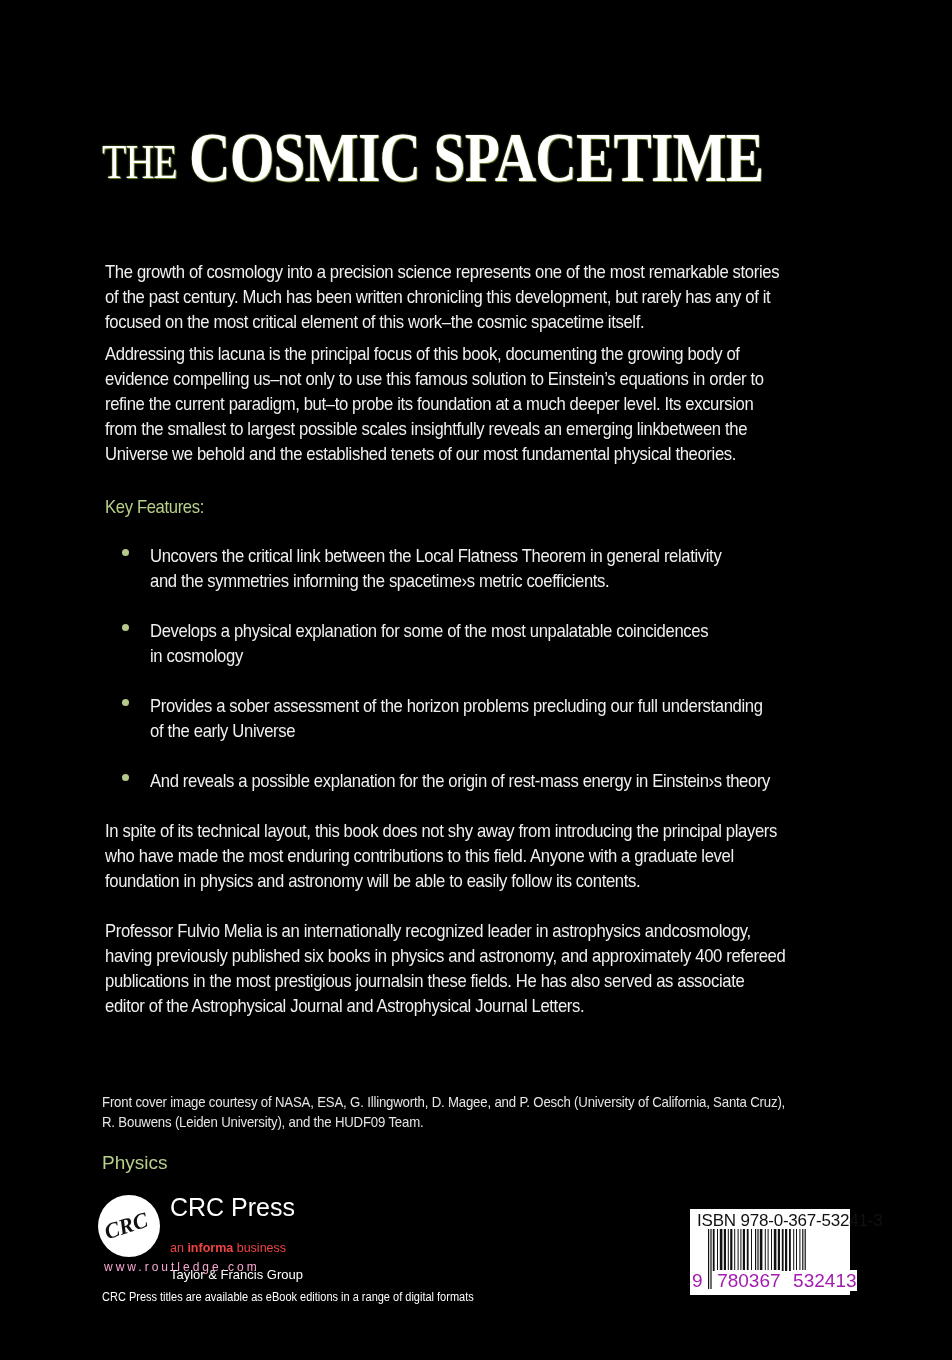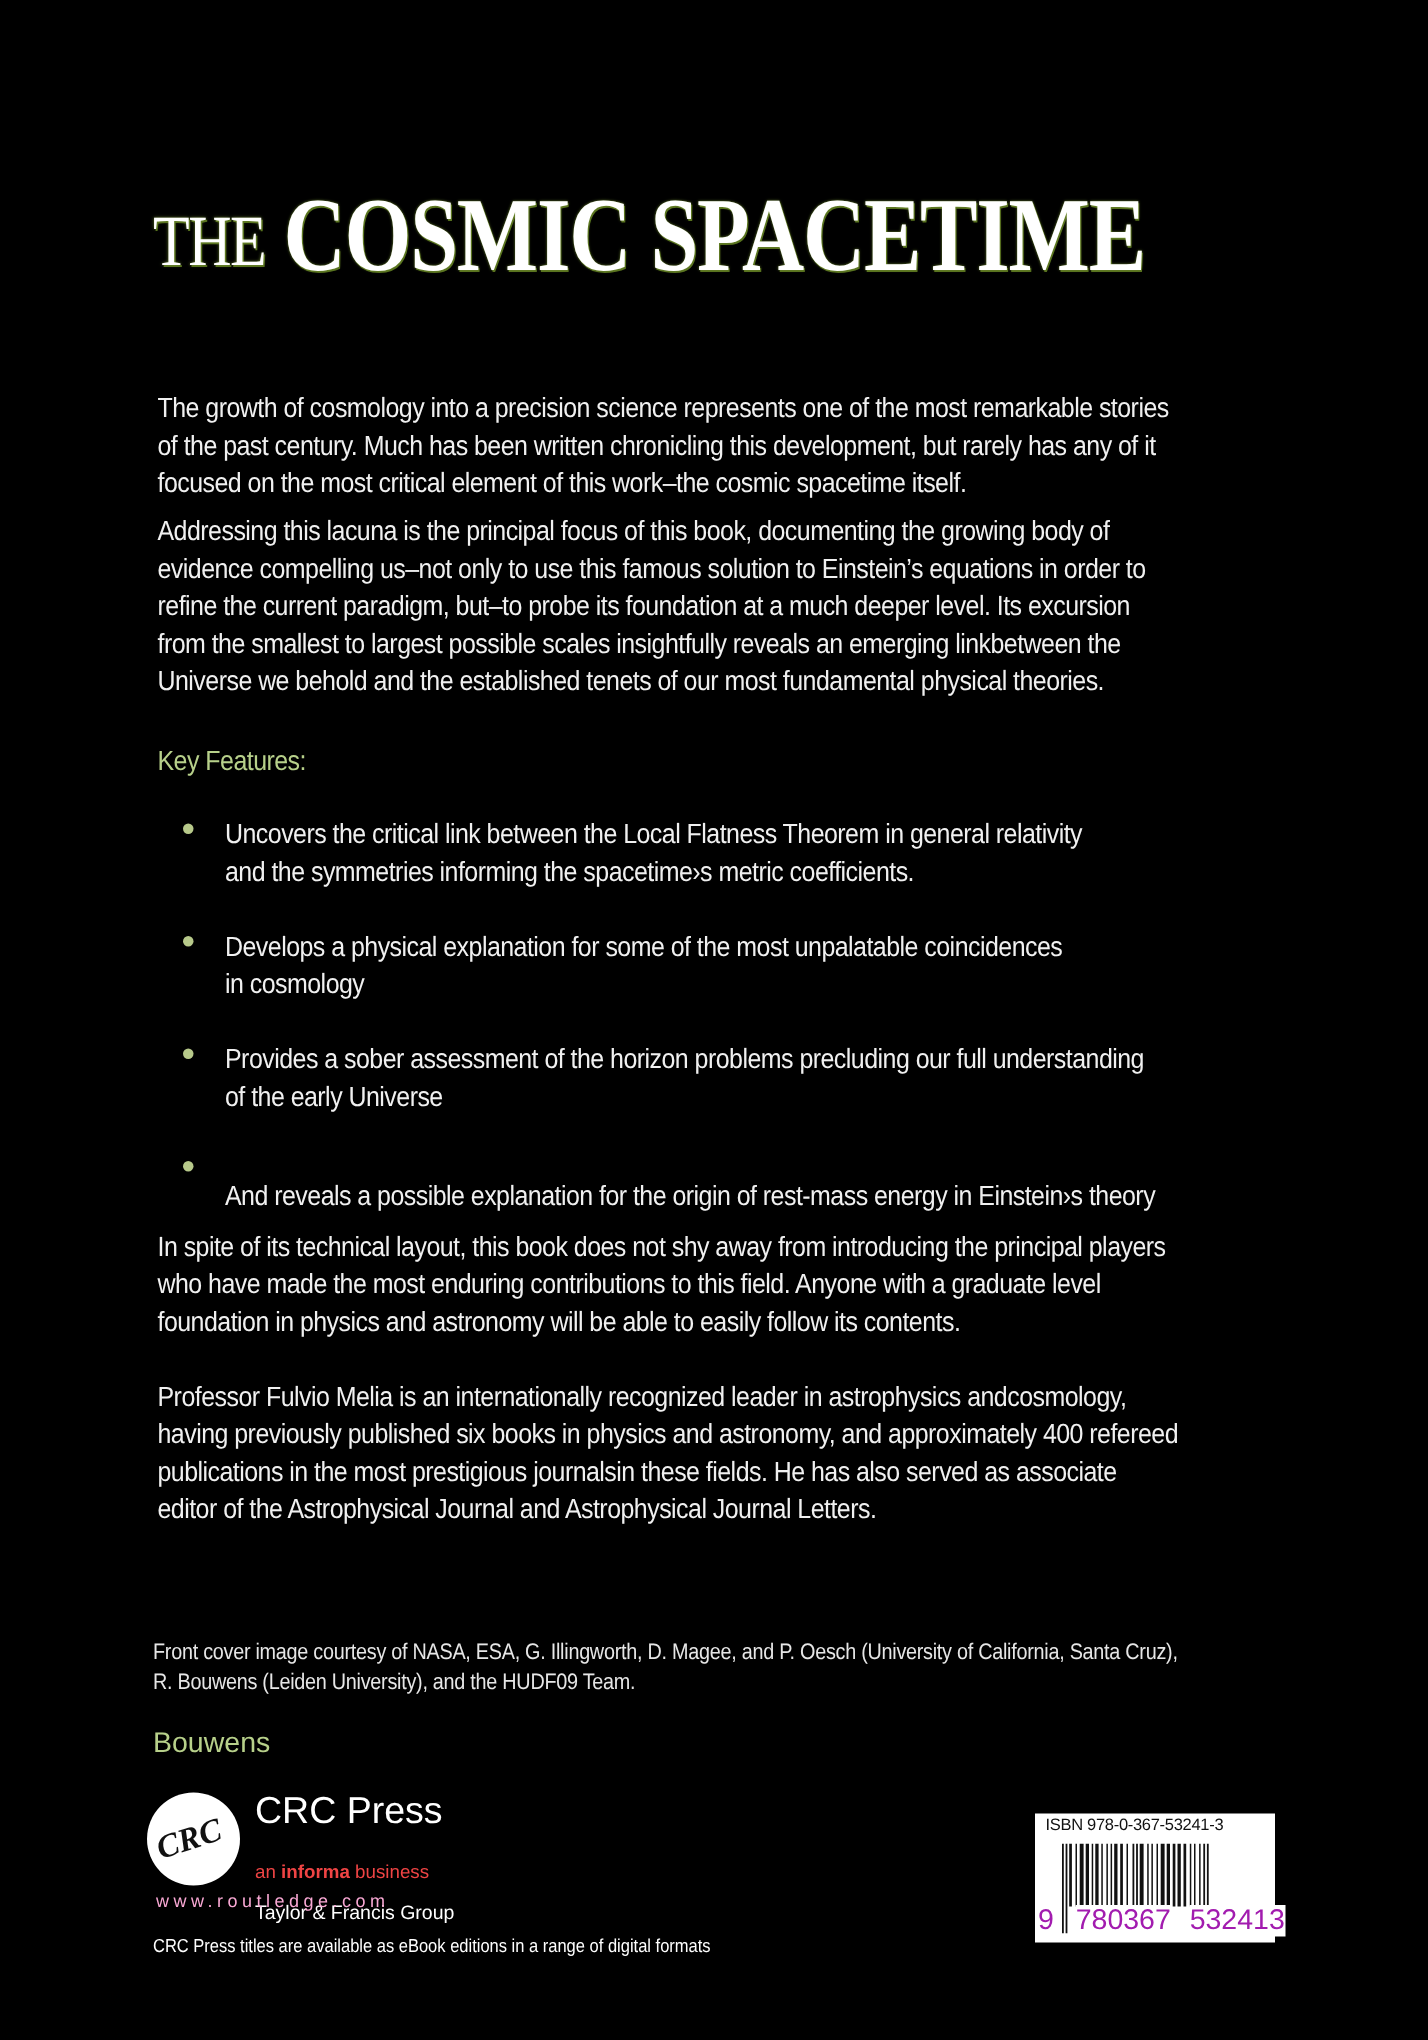--- a/index.html
+++ b/index.html
@@ -24,21 +24,21 @@
   .physics { position: absolute; left: 102px; top: 1152px; font-size: 19px; color: #b7d08a; }
   .logo-circle { position: absolute; left: 98px; top: 1195px; width: 62px; height: 62px; border-radius: 50%; background: #fff; }
   .logo-circle span { position: absolute; left: 6px; top: 18px; font-family: "Liberation Serif", serif; font-style: italic; font-weight: bold; font-size: 22px; color: #111; transform: rotate(-18deg); }
   .crc-press { position: absolute; left: 170px; top: 1193px; font-size: 25px; color: #fff; }
   .tf { position: absolute; left: 170px; top: 1222px; font-size: 13px; color: #fff; margin-top: 45px; }
   .informa { position: absolute; left: 170px; top: 1241px; font-size: 12.5px; color: #ef4444; }
   .informa b { font-weight: bold; }
   .url { position: absolute; left: 104px; top: 1260px; font-size: 12px; letter-spacing: 3px; color: #f9a8d4; }
   .ebook { position: absolute; left: 102px; top: 1290px; font-size: 12.5px; color: #fff; transform: scaleX(0.88); transform-origin: left top; white-space: nowrap; }
   .barcode-box { position: absolute; left: 690px; top: 1209px; width: 160px; height: 86px; background: #fff; }
-  .isbn-text { position: absolute; left: 7px; top: 2px; font-size: 11px; color: #111; white-space: nowrap; letter-spacing: -0.2px; }
+  .isbn-text { position: absolute; left: 7px; top: 2px; font-size: 17px; color: #111; white-space: nowrap; letter-spacing: -0.2px; }
   .bars { position: absolute; left: 18px; top: 20px; width: 136px; height: 60px; }
   .ean { position: absolute; left: 2px; top: 61px; font-size: 19px; color: #a21caf; white-space: nowrap; background: transparent; }
   .ean .gap { display: inline-block; width: 2px; }
 </style>
 </head>
 <body>
 
 <div>
 
   <div class="title">
@@ -88,21 +88,21 @@
 
     <span class="bullet" style="top:699px;"></span>
     <div class="body" style="top:693px; left:150px; width:720px;">
       <div class="cond">
         <p>Provides a sober assessment of the horizon problems precluding our full understanding</p>
         <p>of the early Universe</p>
       </div>
     </div>
 
     <span class="bullet" style="top:774px;"></span>
-    <div class="body" style="top:768px; left:150px; width:720px;margin-top:16px;">
+    <div class="body" style="top:768px; left:150px; width:720px;">
       <div class="cond">
         <p>And reveals a possible explanation for the origin of rest-mass energy in Einstein›s theory</p>
       </div>
     </div>
   </div>
 
   <div class="body" style="top:818px;">
     <div class="cond">
       <p>In spite of its technical layout, this book does not shy away from introducing the principal players</p>
       <p>who have made the most enduring contributions to this field. Anyone with a graduate level</p>
@@ -117,21 +117,21 @@
       <p>publications in the most prestigious journalsin these fields. He has also served as associate</p>
       <p>editor of the Astrophysical Journal and Astrophysical Journal Letters.</p>
     </div>
   </div>
 
   <div class="credit">
     <div>Front cover image courtesy of NASA, ESA, G. Illingworth, D. Magee, and P. Oesch (University of California, Santa Cruz),</div>
     <div>R. Bouwens (Leiden University), and the HUDF09 Team.</div>
   </div>
 
-  <div class="physics">Bouwens</div>
+  <div class="physics">Physics</div>
 
   <div class="logo-circle">
     <span>CRC</span>
   </div>
   <div class="crc-press">CRC Press</div>
   <div class="tf">Taylor &amp; Francis Group</div>
   <div class="informa"><span>an </span><b>informa</b><span> business</span></div>
   <div class="url">www.routledge.com</div>
   <div class="ebook">CRC Press titles are available as eBook editions in a range of digital formats</div>
 

